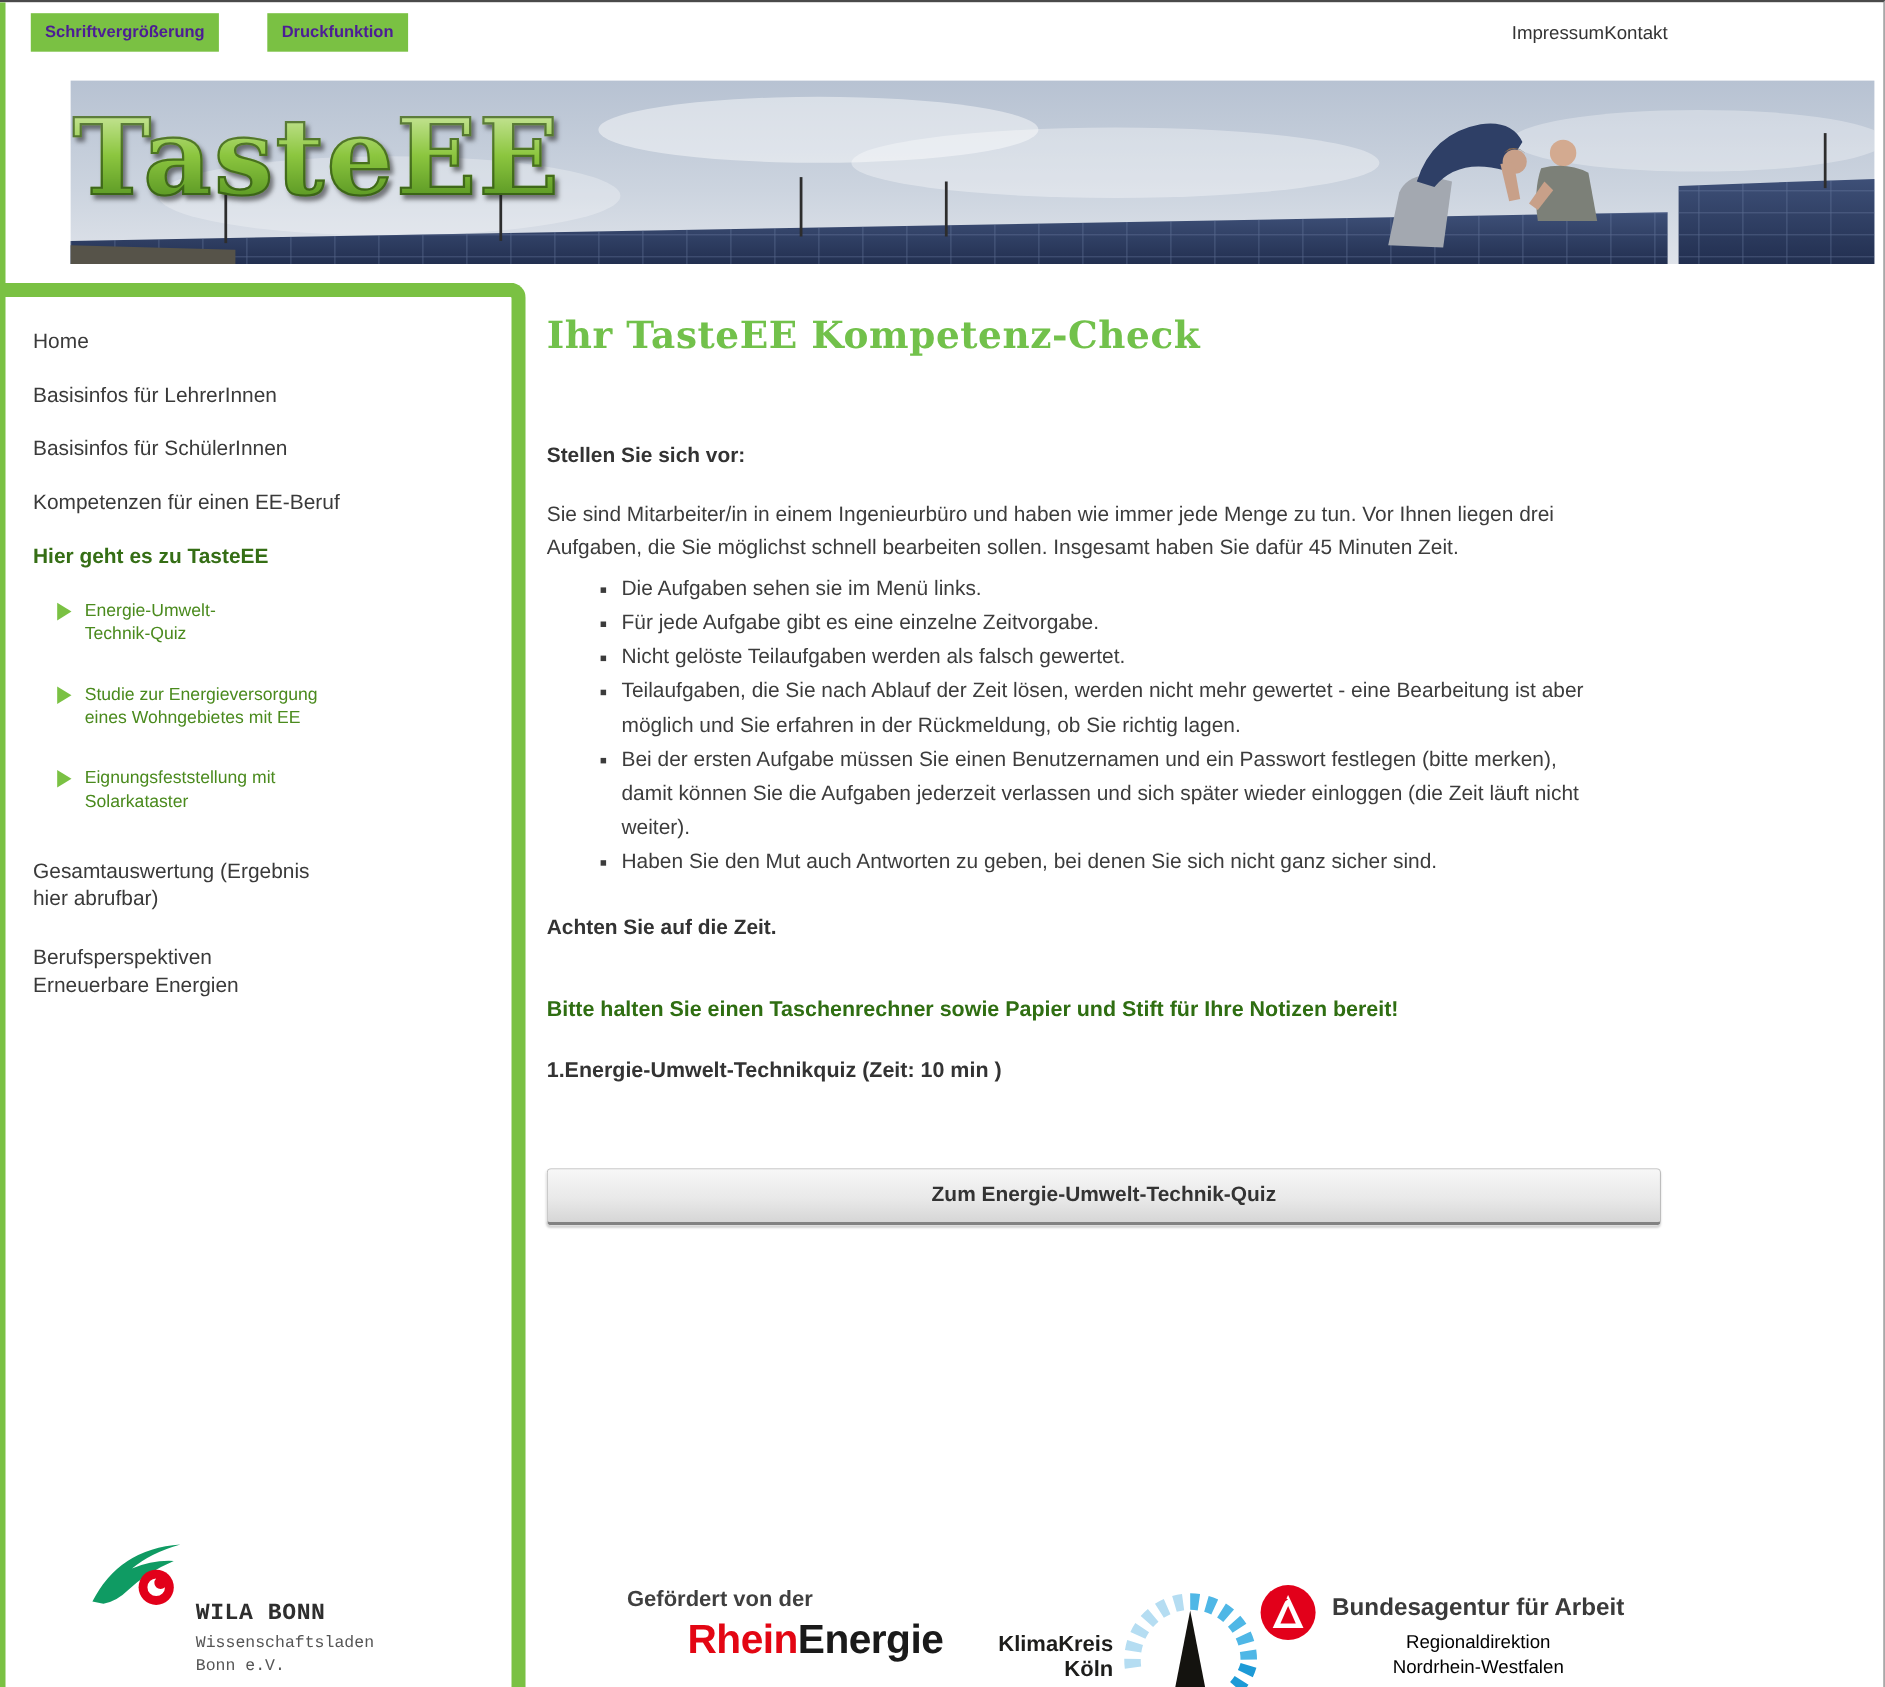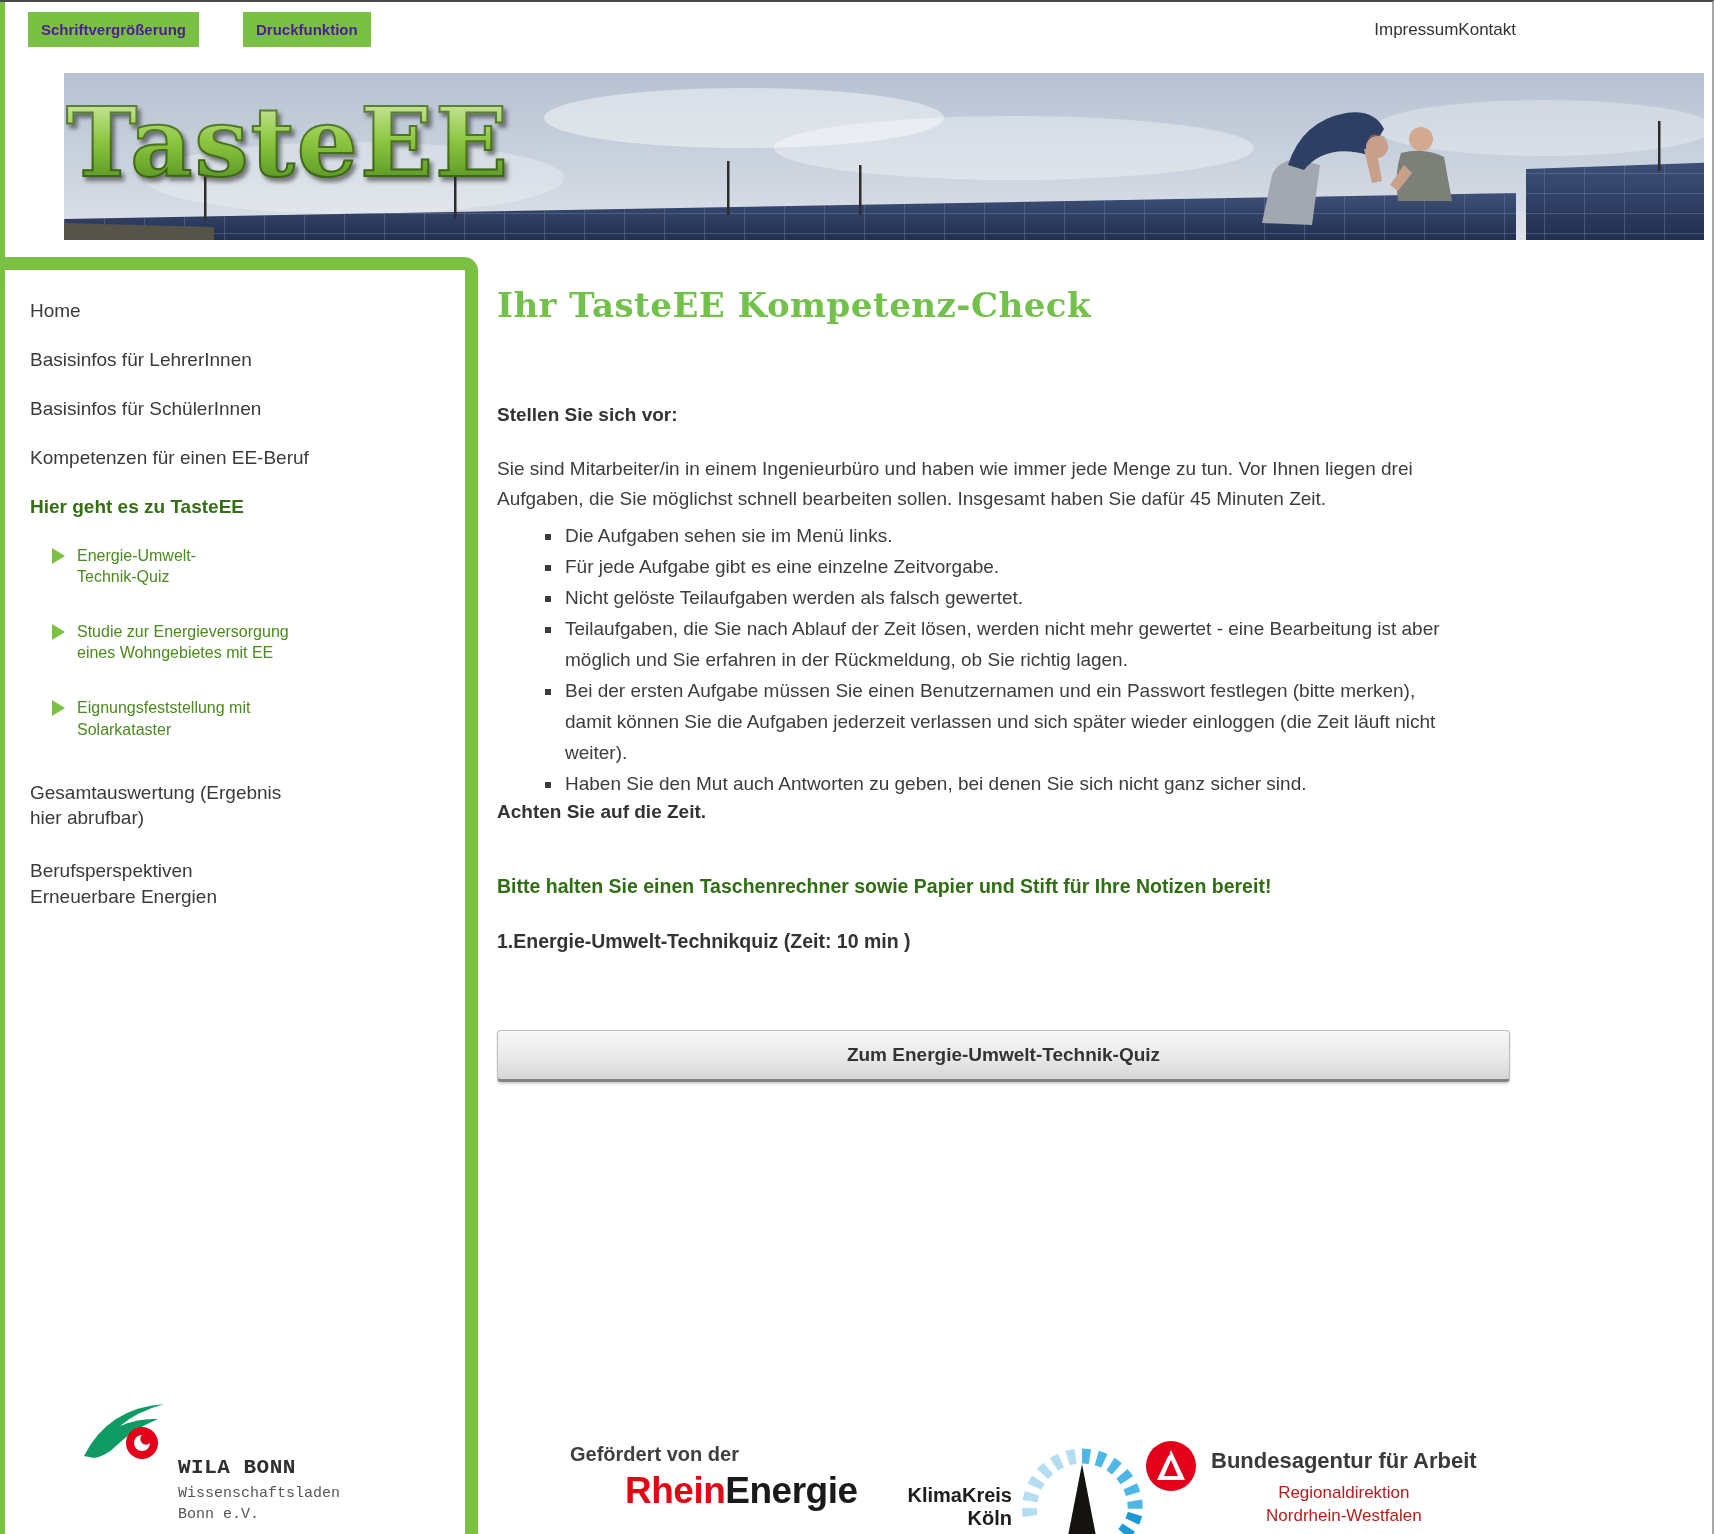--- a/index.html
+++ b/index.html
@@ -56,21 +56,21 @@
   
   .main { position:absolute; left:497px; top:272px; width:1013px; }
   .main h1 {
     margin:8px 0 0 0; font-family:"DejaVu Serif","Liberation Serif",serif;
     font-size:34px; line-height:46px; color:#72c14b; letter-spacing:.5px; font-weight:bold;
   }
   .intro-heading { margin-top:74px; font-size:19px; font-weight:bold; line-height:26px; color:#333; }
   .intro-text { margin-top:26px; font-size:19px; line-height:30px; width:995px; color:#3c3c3c; }
   .main ul { margin:6px 0 0 0; padding-left:66px; width:960px; }
   .main li { font-size:19px; line-height:31px; color:#3c3c3c; list-style:square; padding-left:2px; }
-  .time-note { font-size:19px; font-weight:bold; line-height:26px; color:#333; }
+  .time-note { margin-top:32px; font-size:19px; font-weight:bold; line-height:26px; color:#333; }
   .green-note { margin-top:46px; font-size:19.5px; font-weight:bold; line-height:31px; color:#2f6e12; width:800px; }
   .task-heading { margin-top:26px; font-size:19.5px; font-weight:bold; line-height:26px; color:#333; }
   .quiz-btn {
     margin-top:76px; width:1013px; height:52px; cursor:pointer;
     background:linear-gradient(180deg,#f7f7f7 0%, #e9e9e9 55%, #d6d6d6 100%);
     border:1px solid #bdbdbd; border-bottom:3px solid #828282; border-radius:4px;
     font-family:"Liberation Sans", sans-serif; font-size:19px; font-weight:bold; color:#333;
     box-shadow:0 2px 2px rgba(0,0,0,.18);
   }
 
@@ -85,21 +85,21 @@
   .rhein .red { color:#e30613; }
   .rhein .blk { color:#1a1a1a; }
 
   .klima { position:absolute; left:900px; top:1414px; width:250px; height:120px; cursor:pointer; }
   .klima .ktxt { position:absolute; left:0; top:68px; width:112px; text-align:right; font-size:20px; font-weight:bold; color:#1d1d1b; line-height:1.15; }
   .klima svg { position:absolute; right:0; top:0; }
 
   .ba { position:absolute; left:1145px; top:1438px; display:flex; cursor:pointer;text-align:center; }
   .ba .txt { margin-left:14px; }
   .ba .name { font-size:22px; font-weight:bold; color:#3a3a3a; margin-top:8px; }
-  .ba .sub { font-size:17px; color:#b91c1c; line-height:1.38; margin-top:7px; }
+  .ba .sub { font-size:17px; color:#000000; line-height:1.38; margin-top:7px; }
 </style>
 </head>
 <body>
 
 <div class="left-stripe"></div>
 
 <div class="topbar">
   <button class="btn">Schriftvergrößerung</button>
   <button class="btn">Druckfunktion</button>
   <div class="links">

